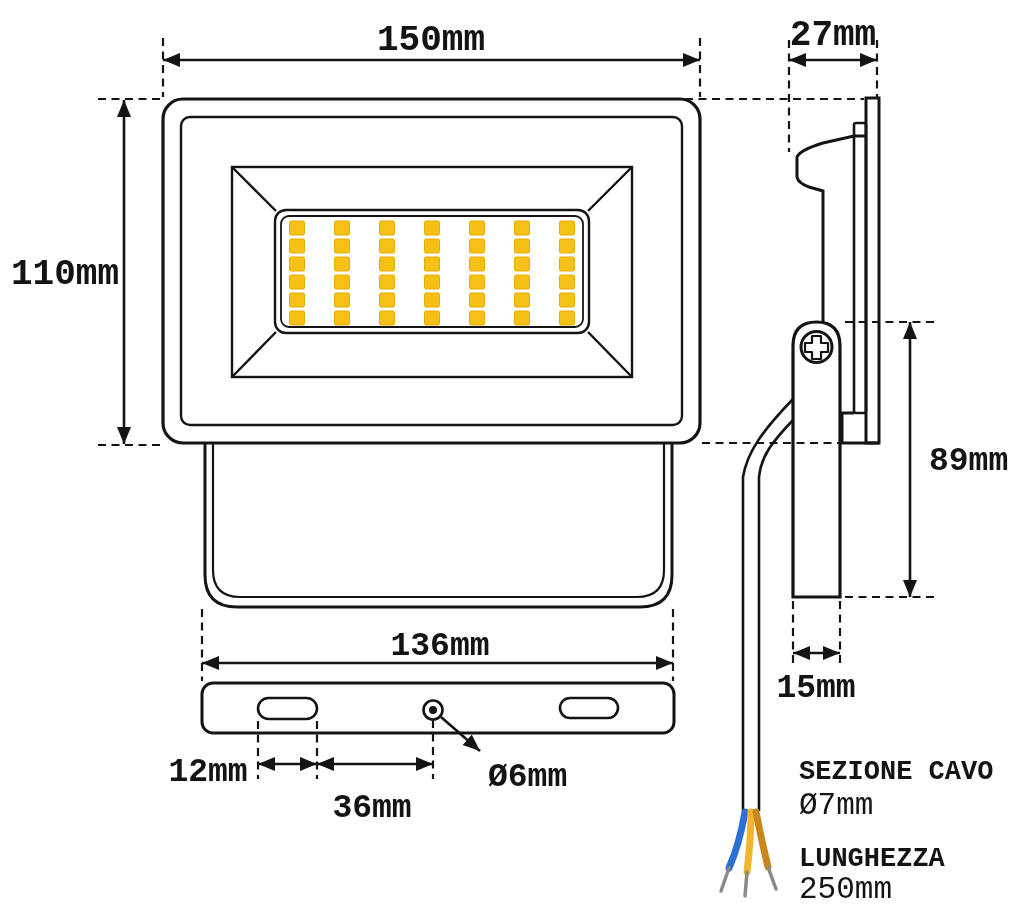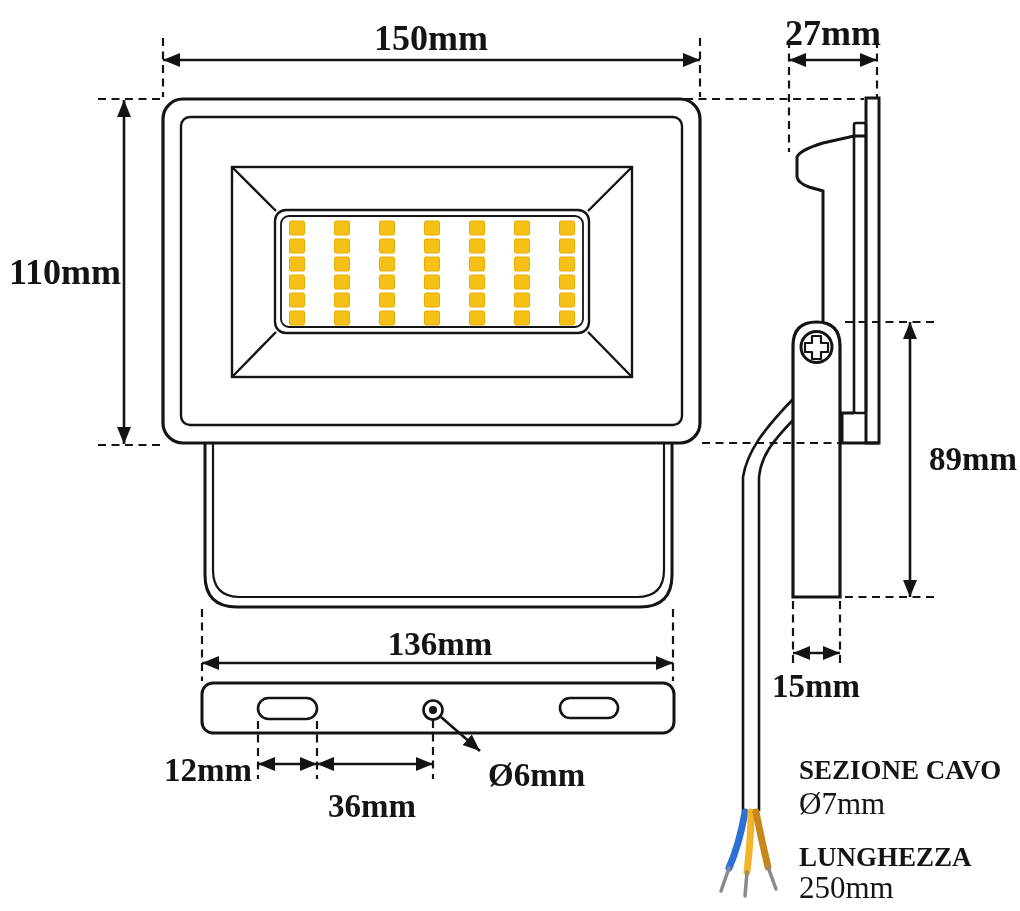--- a/index.html
+++ b/index.html
@@ -1,20 +1,20 @@
 <!DOCTYPE html>
 <html><head>
 <meta charset="utf-8">
 <style>
   html,body{margin:0;padding:0;background:#ffffff;}
   .canvas{
     position:relative;
     width:1020px;height:911px;
     background:#ffffff;
-    font-family:Liberation Serif, serif;
+    font-family:Liberation Mono, monospace;
     overflow:hidden;
   }
   svg{display:block;}
   text{fill:#141414;}
   .dim-lg{font-size:36px;font-weight:700;}
   .dim-md{font-size:33px;font-weight:700;}
   .info-label{font-size:27px;font-weight:700;}
   .info-value{font-size:31px;font-weight:400;}
 </style>
 </head>

